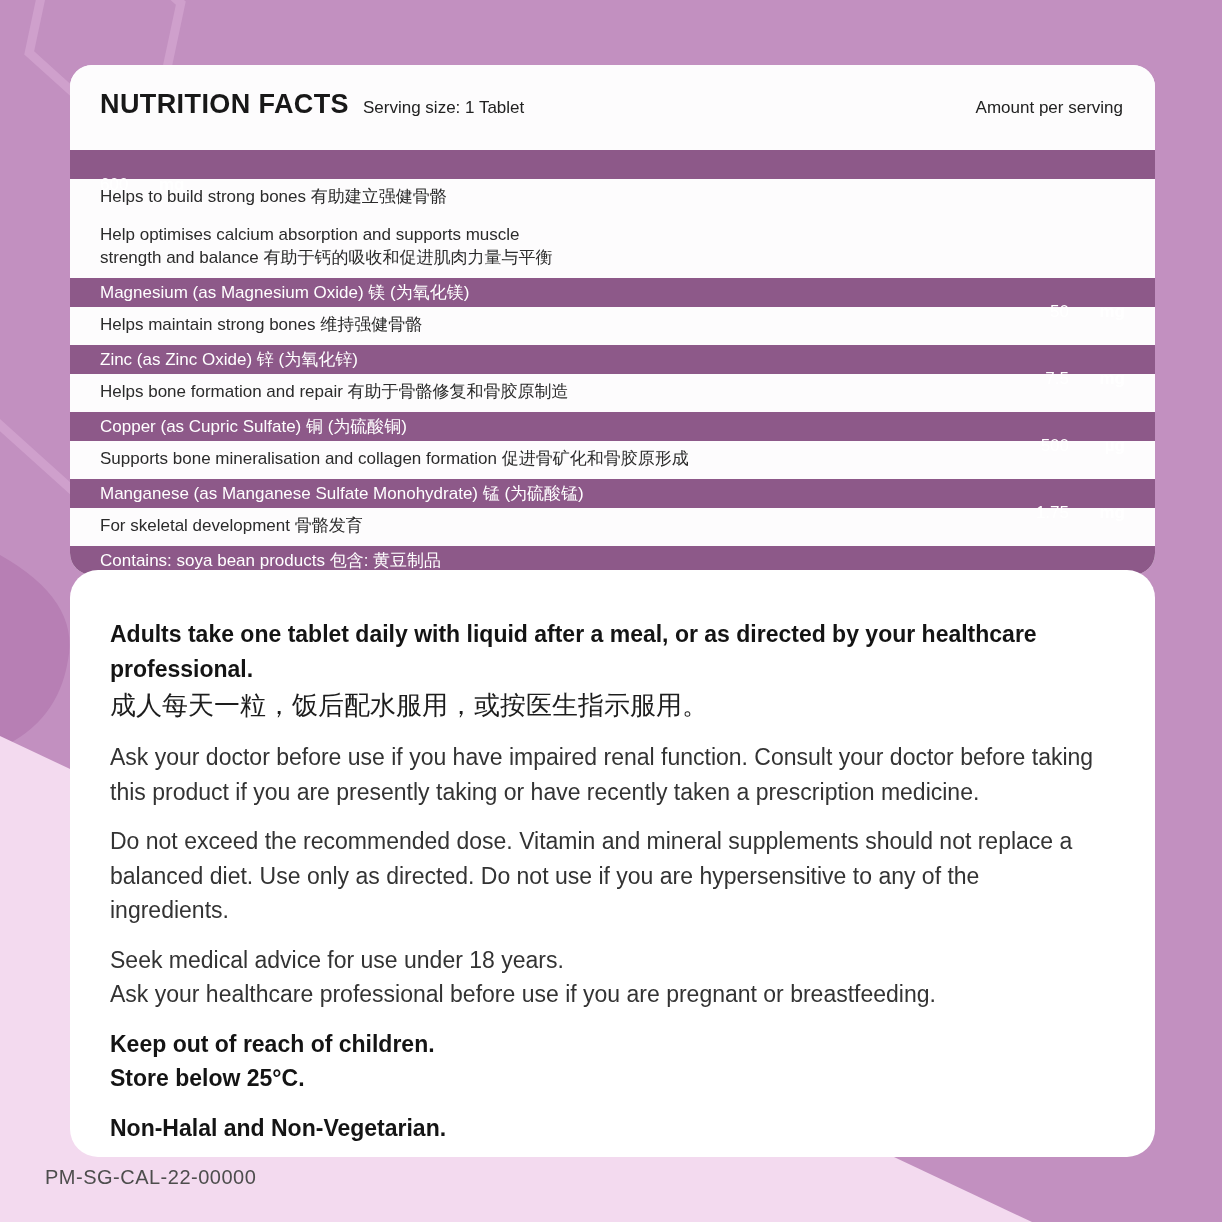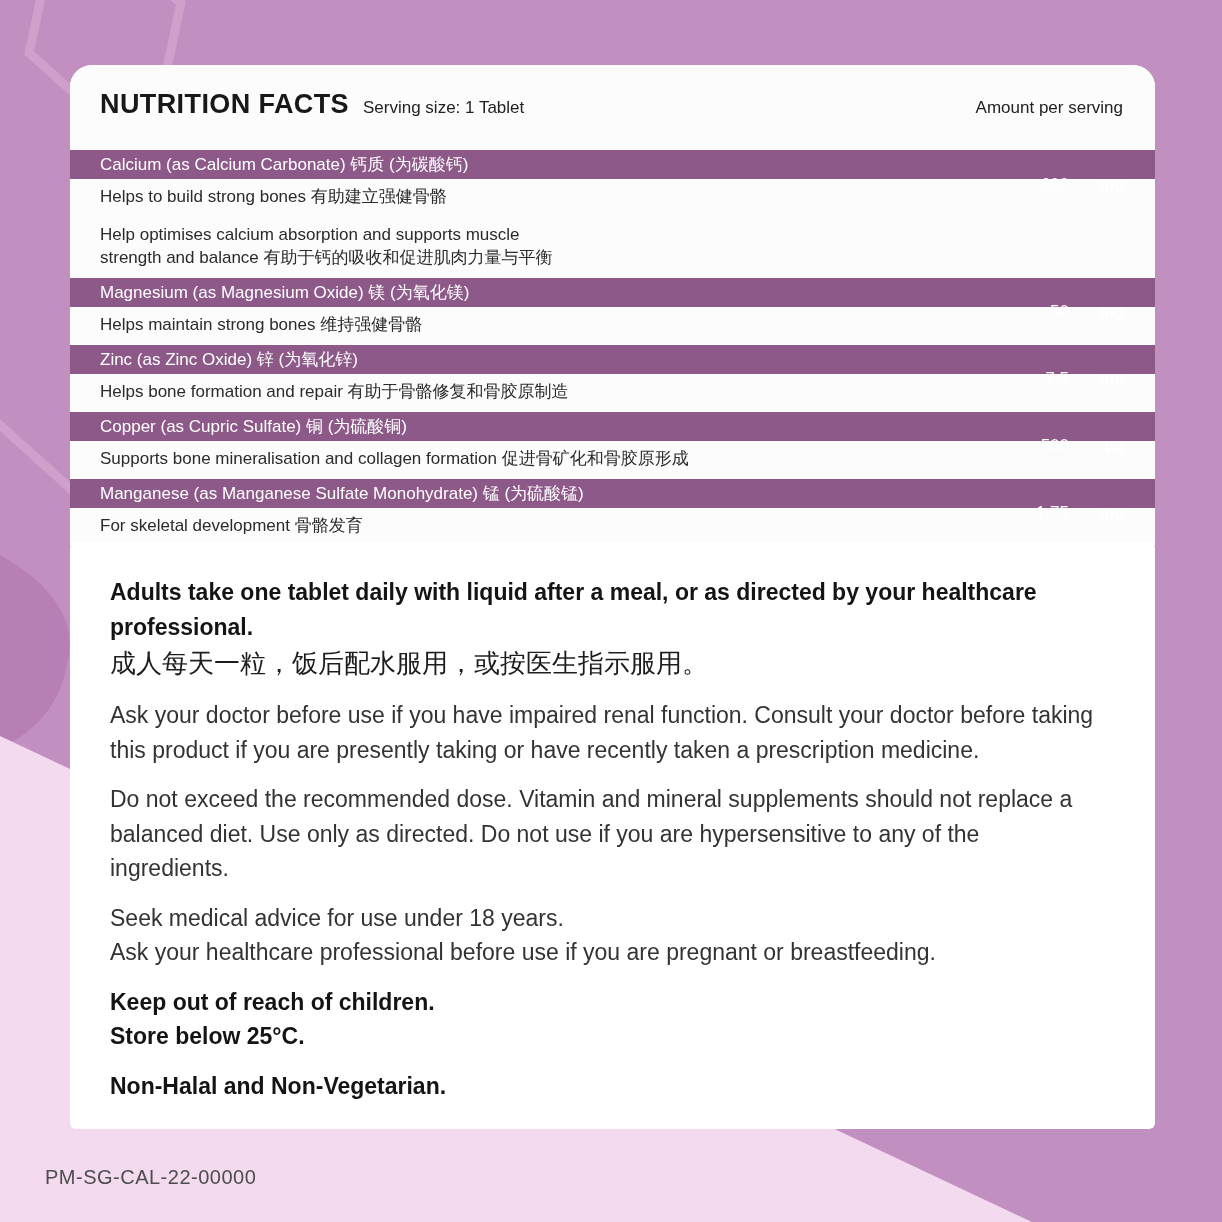--- a/index.html
+++ b/index.html
@@ -39,23 +39,23 @@
     background:#fdfcfd;color:#2b2b2b;font-size:17px;
     padding:7px 30px 8px 30px;line-height:1.35;white-space:pre-line;
   }
   .contains-row{
     background:#8d5989;color:#fff;font-size:17px;
     height:29px;display:flex;align-items:center;padding:0 30px;
   }
 
   
   .directions-card{
-    position:absolute;left:70px;top:542px;width:1085px;height:587px;
-    background:#ffffff;border-radius:6px;
-    box-sizing:border-box;padding:33px 58px 0 40px;
+    position:absolute;left:70px;top:570px;width:1085px;height:587px;
+    background:#ffffff;border-radius:28px;
+    box-sizing:border-box;padding:47px 58px 0 40px;
     color:#333;font-size:23px;line-height:1.5;
   }
   .directions-card p{margin:0 0 15px 0;}
   .bold{font-weight:bold;color:#141414;}
   .zh-line{font-size:26px;color:#1d1d1d;margin-top:2px;}
   .tight{margin-bottom:0 !important;}
   .grp{margin-bottom:15px;}
 
   
   .footer-code{
@@ -83,21 +83,20 @@
 
   <div class="facts-card">
     <div class="facts-header">
       <span class="facts-title">NUTRITION FACTS</span>
       <span class="serving-size">Serving size: 1 Tablet</span>
       <span class="amount-header">Amount per serving</span>
     </div>
 
     <div id="nutrition-rows">
     <div class="n-row">
-      <span class="row-name">Calcium (as Calcium Carbonate) 钙质 (为碳酸钙)</span>
       <span class="amt">
         <span class="row-value">600</span>
         <span class="row-unit">mg</span>
       </span>
     </div>
     <div class="d-row row-desc">Helps to build strong bones 有助建立强健骨骼</div>
 
     <div class="d-row row-desc">Help optimises calcium absorption and supports muscle
 strength and balance 有助于钙的吸收和促进肌肉力量与平衡</div>
 

